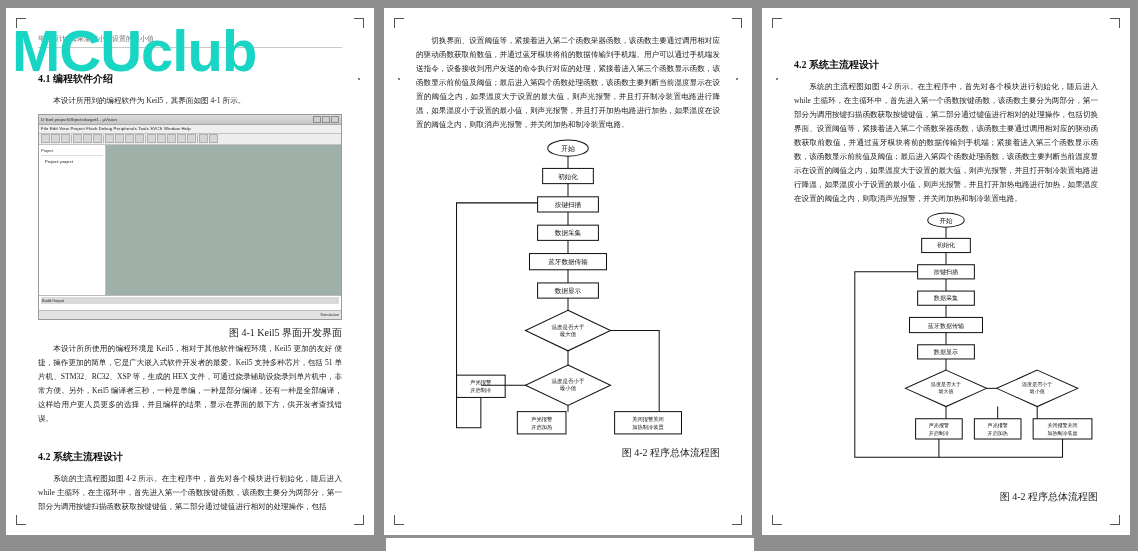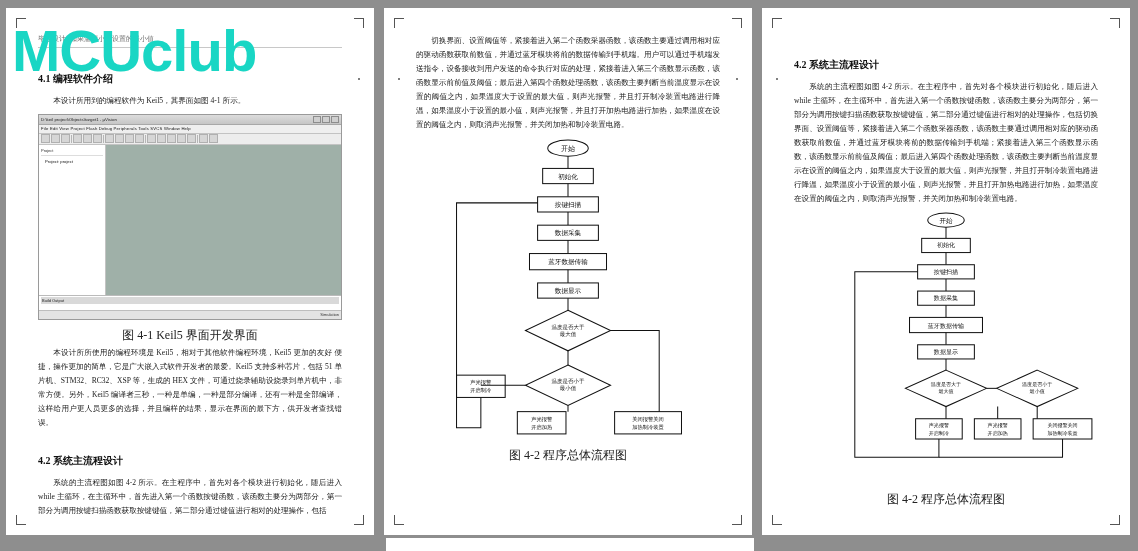--- a/index.html
+++ b/index.html
@@ -30,21 +30,21 @@
   .cm{position:absolute;width:9px;height:9px;}
   .cm.tl{top:10px;left:10px;border-left:1px solid #555;border-top:1px solid #555;}
   .cm.tr{top:10px;right:10px;border-right:1px solid #555;border-top:1px solid #555;}
   .cm.bl{bottom:10px;left:10px;border-left:1px solid #555;border-bottom:1px solid #555;}
   .cm.br{bottom:10px;right:10px;border-right:1px solid #555;border-bottom:1px solid #555;}
   .dot{position:absolute;width:2px;height:2px;background:#555;border-radius:50%;}
 
   .doc-text{font-size:7.6px;line-height:1.85;color:#1a1a1a;text-align:justify;}
   .h3{font-size:10px;font-weight:bold;color:#111;margin:22px 0 5px 0;}
   .para{margin:0 0 4px 0;text-indent:2em;}
-  .caption{font-size:12px;text-align:center;color:#222;margin-top:4px;}
+  .caption{font-size:10px;text-align:right;color:#222;margin-top:4px;}
 
   
   .pg1-header{
     display:flex;align-items:flex-end;gap:4px;
     font-size:7px;color:#6a6a6a;border-bottom:1px solid #c8c8c8;
     padding-bottom:3px;margin-bottom:6px;
   }
 
   
   .watermark{

